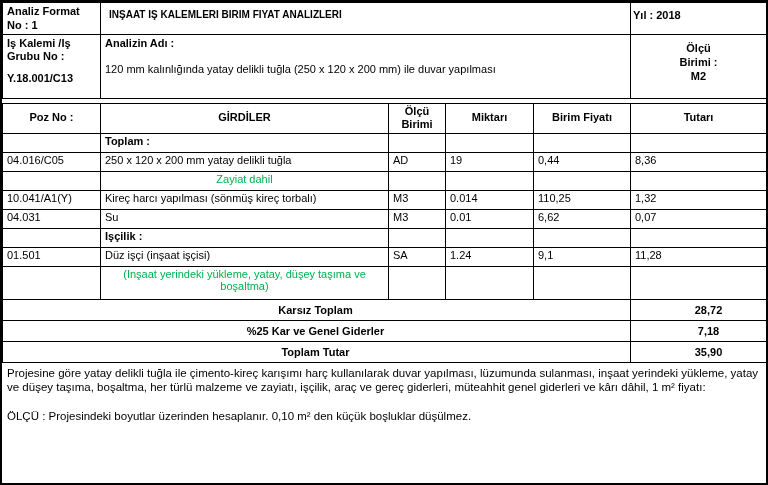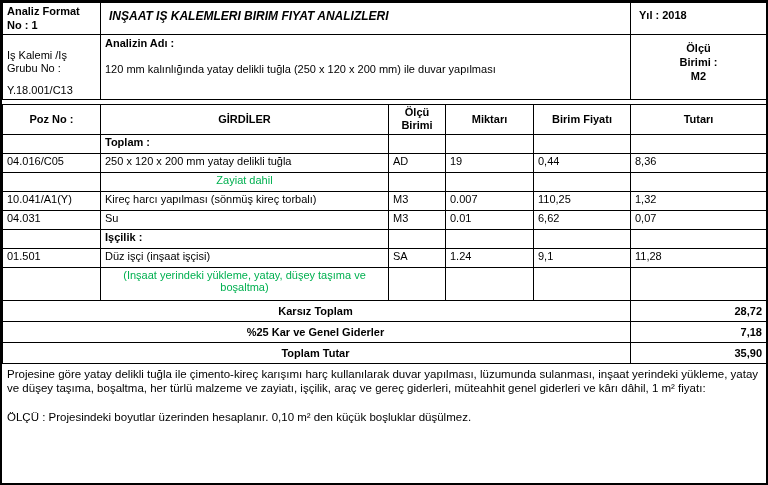--- a/index.html
+++ b/index.html
@@ -17,39 +17,39 @@
     overflow: hidden;
   }
   table { border-collapse: collapse; width: 764px; table-layout: fixed; }
   td { border: 1px solid #000; padding: 1px 4px; vertical-align: top; overflow: hidden; }
 
   
   .hdr-tbl td { vertical-align: top; }
   .hdr-r1 { height: 31px; }
   .hdr-r2 { height: 64px; }
   .bold { font-weight: bold; }
-  .title-cell { font-size: 12px; font-weight: bold; padding-top: 6px; padding-left: 8px; letter-spacing: 0; font-style: italic; }
-  .yil-cell { font-weight: bold; padding-top: 6px; padding-left: 8px; }
+  .title-cell { font-size: 10px; font-weight: bold; padding-top: 6px; padding-left: 8px; letter-spacing: 0; }
+  .yil-cell { font-weight: bold; padding-top: 6px; padding-left: 2px; }
   .analiz-format { font-weight: bold; line-height: 1.25; padding-top: 2px; }
-  .iskalemi-cell { font-weight: normal; line-height: 1.25; padding-top: 14px; }
+  .iskalemi-cell { font-weight: bold; line-height: 1.25; padding-top: 2px; }
   .iskalemi-no { margin-top: 8px; }
   .analizin-cell { line-height: 1.25; padding-top: 2px; }
   .analizin-desc { margin-top: 13px; font-weight: normal; }
   .olcu-cell { text-align: center; font-weight: bold; line-height: 1.3; padding-top: 6px; }
 
   .gap { height: 4px; }
 
   
   .main-tbl .th { font-weight: bold; text-align: center; vertical-align: middle; line-height: 1.2; height: 30px; }
   .main-tbl tr.data-row { height: 19px; }
   .num { text-align: left; }
   .section-label { font-weight: bold; }
   .green { color: #00B050; text-align: center; }
   .tot-label { font-weight: bold; text-align: center; padding-right: 6px; vertical-align: middle; }
-  .tot-val { font-weight: bold; text-align: right; vertical-align: middle; padding-left: 24px; }
+  .tot-val { font-weight: bold; text-align: center; vertical-align: middle; padding-left: 24px; }
   .tot-row { height: 21px; }
 
   
   .footer {
     padding: 3px 5px 0 5px;
     font-size: 11.5px;
     line-height: 1.28;
   }
   .footer .tarifi-label { font-weight: bold; }
   .footer .spacer { height: 14px; }
@@ -138,21 +138,21 @@
       <td class="green">Zayiat dahil</td>
       <td></td>
       <td class="num"></td>
       <td class="num"></td>
       <td class="num"></td>
     </tr>
     <tr class="data-row">
       <td>10.041/A1(Y)</td>
       <td>Kireç harcı yapılması  (sönmüş kireç torbalı)</td>
       <td>M3</td>
-      <td class="num">0.007</td>
+      <td class="num">0.014</td>
       <td class="num">110,25</td>
       <td class="num">1,32</td>
     </tr>
     <tr class="data-row">
       <td>04.031</td>
       <td>Su</td>
       <td>M3</td>
       <td class="num">0.01</td>
       <td class="num">6,62</td>
       <td class="num">0,07</td>

